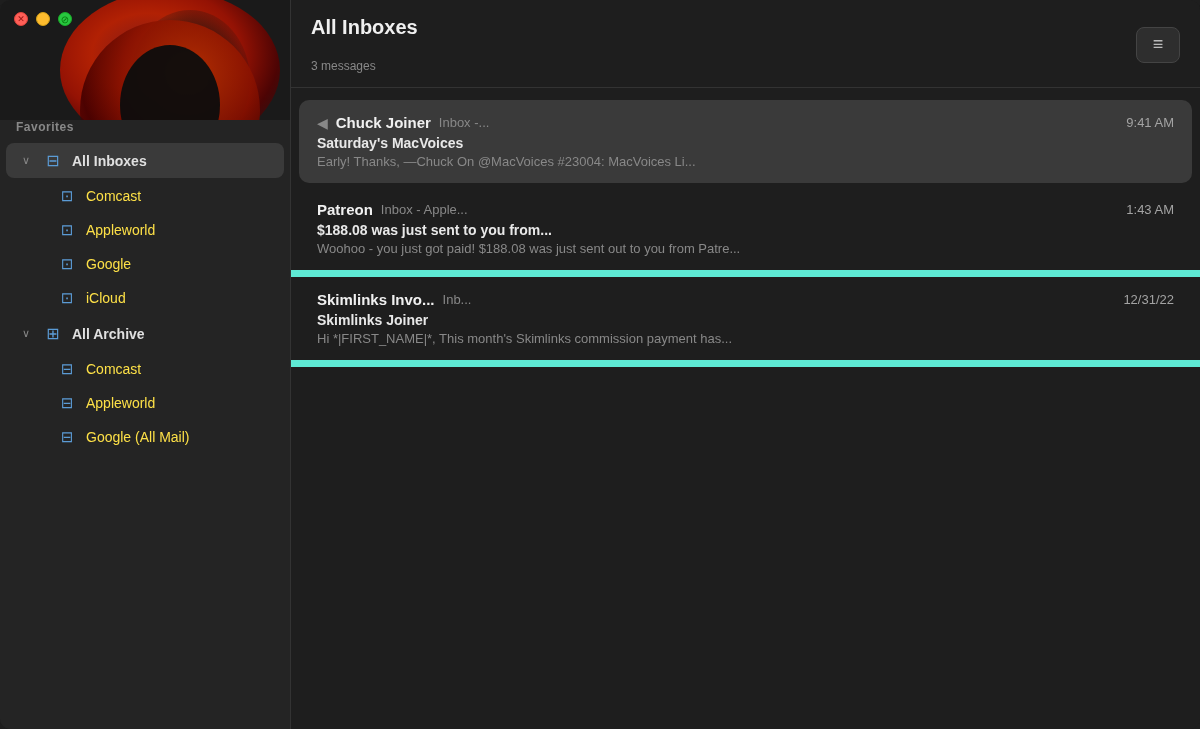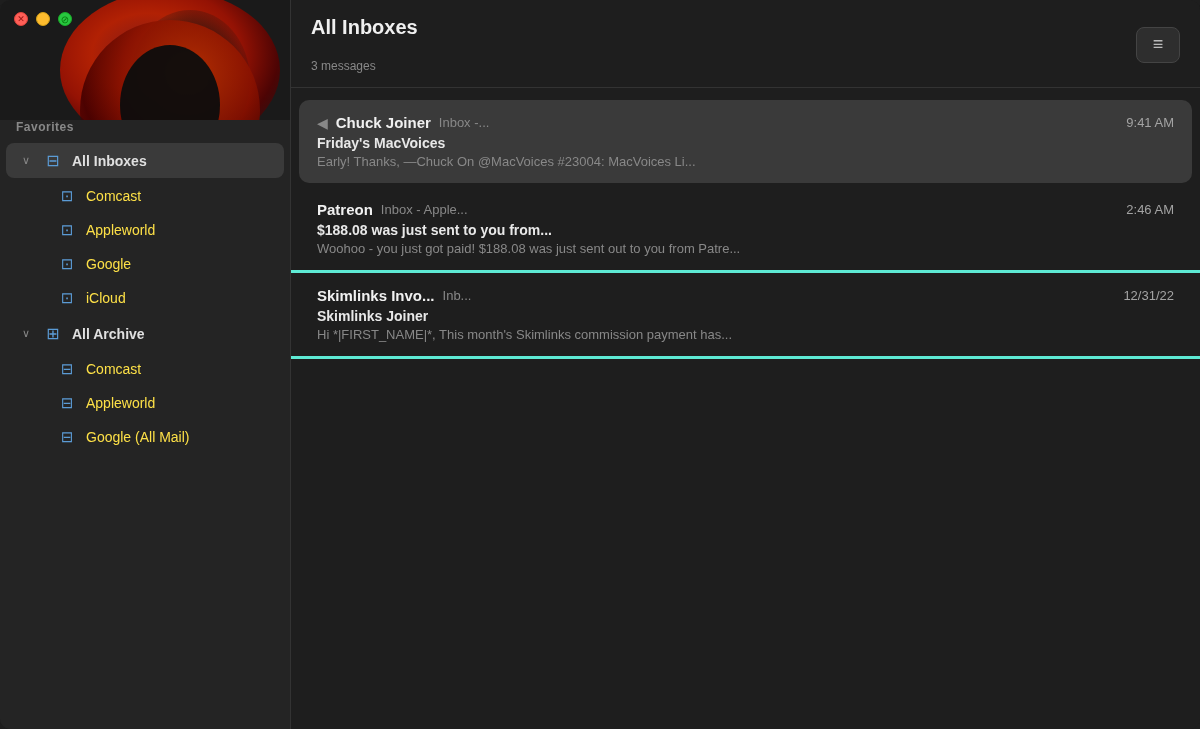--- a/index.html
+++ b/index.html
@@ -191,21 +191,21 @@
     
     .email-list {
       flex: 1;
       overflow-y: auto;
       padding: 8px 0;
     }
 
     .email-item {
       padding: 14px 18px;
       cursor: pointer;
-      border-bottom: 3px solid #5eead4;
+      border-bottom: 7px solid #5eead4;
     }
 
     .email-item.selected {
       background: #3a3a3a;
       border-radius: 10px;
       margin: 4px 8px;
       border-bottom: none;
     }
 
     .email-item:not(.selected) {
@@ -390,31 +390,31 @@
 
         <div class="email-item selected">
           <div class="email-header-row">
             <div class="email-sender-group">
               <span class="reply-arrow">◀</span>
               <span class="email-sender">Chuck Joiner</span>
               <span class="email-mailbox">Inbox -...</span>
             </div>
             <span class="email-time">9:41 AM</span>
           </div>
-          <div class="email-subject">Friday's MacVoices</div>
+          <div class="email-subject">Saturday's MacVoices</div>
           <div class="email-preview">Early! Thanks, —Chuck On @MacVoices #23004: MacVoices Li...</div>
         </div>
 
         <div class="email-item">
           <div class="email-header-row">
             <div class="email-sender-group">
               <span class="email-sender">Patreon</span>
               <span class="email-mailbox">Inbox - Apple...</span>
             </div>
-            <span class="email-time">2:46 AM</span>
+            <span class="email-time">1:43 AM</span>
           </div>
           <div class="email-subject">$188.08 was just sent to you from...</div>
           <div class="email-preview">Woohoo - you just got paid! $188.08 was just sent out to you from Patre...</div>
         </div>
 
         <div class="email-item">
           <div class="email-header-row">
             <div class="email-sender-group">
               <span class="email-sender">Skimlinks Invo...</span>
               <span class="email-mailbox">Inb...</span>

